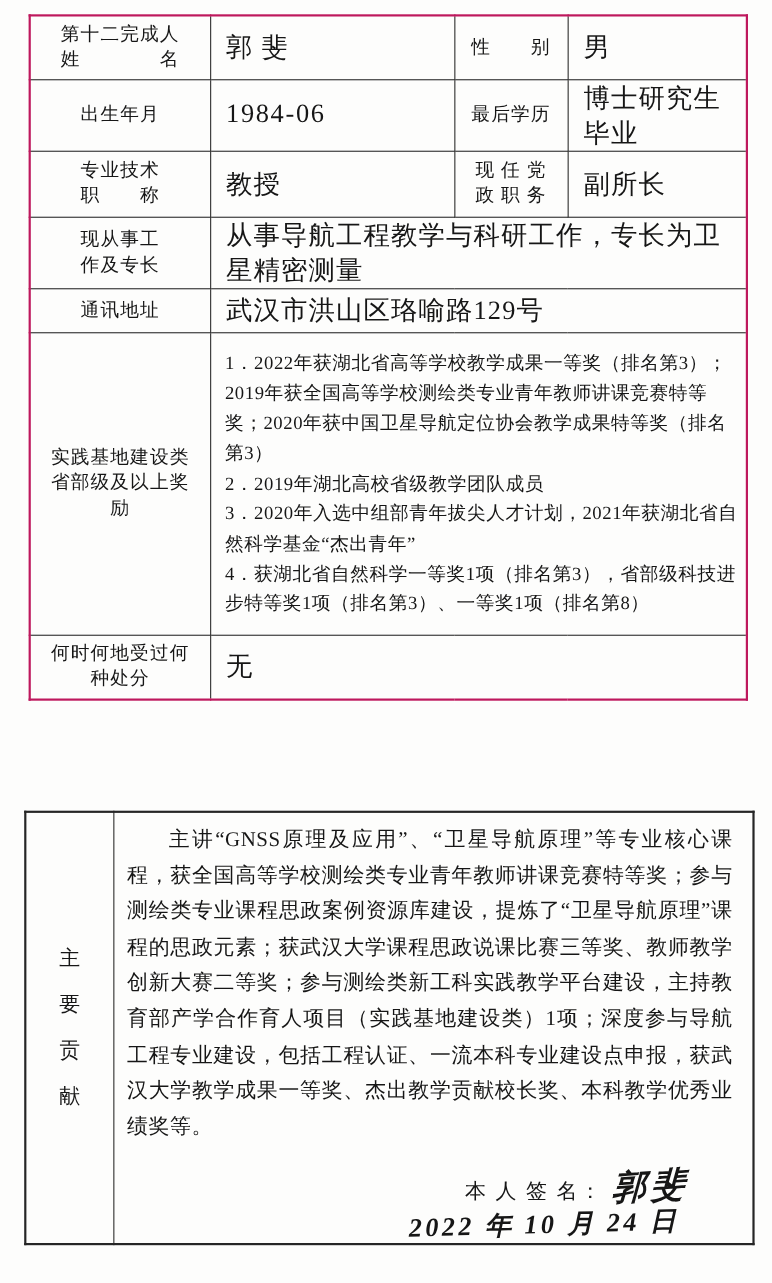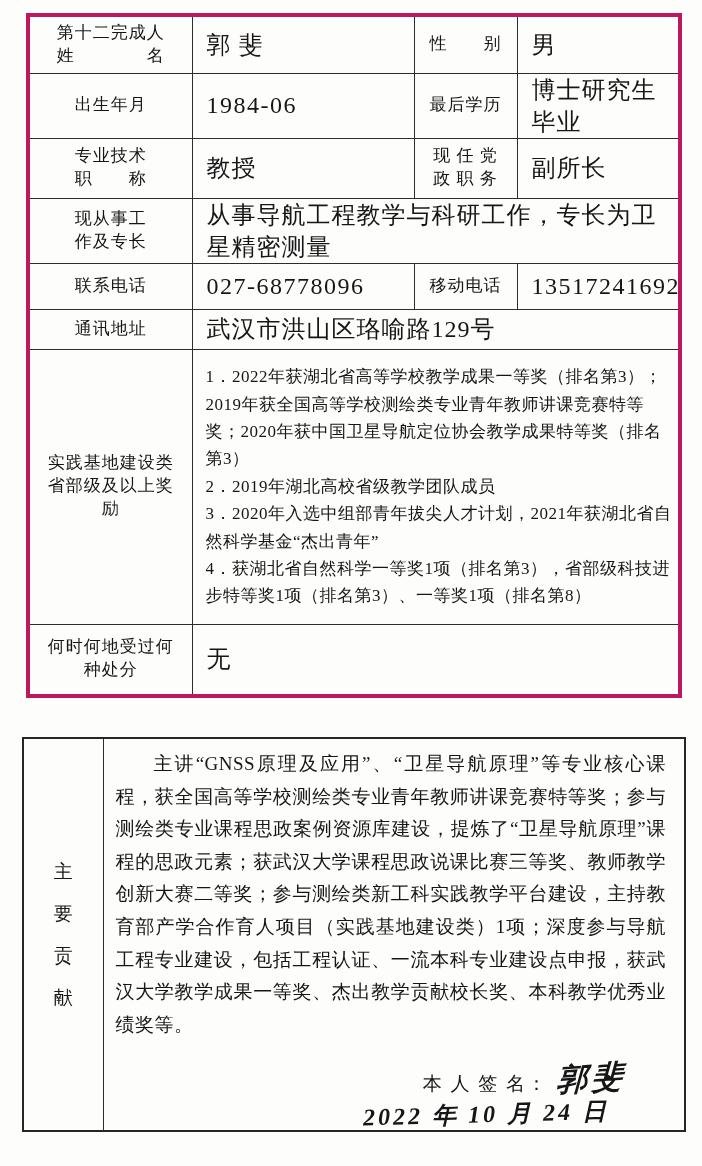--- a/index.html
+++ b/index.html
@@ -23,34 +23,34 @@
     table-layout: fixed;
     position: absolute;
   }
   .t1 { left: 26px; top: 13px; width: 652px; }
   .t2 { left: 22px; top: 737px; width: 662px; height: 393px; }
   td {
     border: 1.6px solid #2d2d2d;
     vertical-align: middle;
     overflow: hidden;
   }
-  .t1 { border: 4px solid #be185d; }
+  .t1 { border: 2px solid #be185d; }
   .t2 { border: 2px solid #262626; }
 
   
   .r1  { height: 58px; }
   .r2  { height: 42px; }
   .r3  { height: 60px; font-family: Liberation Serif, serif; }
   .r4  { height: 54px; }
   .r5  { height: 45px; }
   .r6  { height: 46px; }
   .r7  { height: 40px; }
   .r8  { height: 40px; }
   .r9  { height: 275px; }
-  .r10 { height: 72px; }
+  .r10 { height: 59px; }
 
   .lbl {
     text-align: center;
     font-size: 17px;
     line-height: 1.35;
     white-space: pre-line;
     letter-spacing: 1px;
     padding: 2px 4px;
   }
   .val {
@@ -92,21 +92,21 @@
     line-height: 32.6px;
     text-indent: 2em;
     padding: 9px 18px 0 12px;
     letter-spacing: 0.5px;
     text-align: justify;
   }
   .sig-block {
     position: absolute;
     right: 58px;
     bottom: 4px;
-    text-align: left;
+    text-align: center;
     line-height: 1;
   }
   .sig-line1 {
     display: flex;
     align-items: flex-end;
     font-size: 19px;
     letter-spacing: 2px;
   }
   .sig-name {
     font-style: italic;
@@ -160,26 +160,20 @@
 职　　称</td>
         <td class="val">教授</td>
         <td class="lbl">现 任 党
 政 职 务</td>
         <td class="val">副所长</td>
       </tr>
       <tr class="r4">
         <td class="lbl">现从事工
 作及专长</td>
         <td class="val" colspan="3">从事导航工程教学与科研工作，专长为卫星精密测量</td>
-      </tr>
-      <tr class="r6">
-        <td class="lbl">联系电话</td>
-        <td class="val val-mono-num">027-68778096</td>
-        <td class="lbl">移动电话</td>
-        <td class="val val-mono-num">13517241692</td>
       </tr>
       <tr class="r8">
         <td class="lbl">通讯地址</td>
         <td class="val" colspan="3">武汉市洪山区珞喻路129号</td>
       </tr>
       <tr class="r9">
         <td class="lbl">实践基地建设类
 省部级及以上奖
 励</td>
         <td class="awards-cell" colspan="3">1．2022年获湖北省高等学校教学成果一等奖（排名第3）；2019年获全国高等学校测绘类专业青年教师讲课竞赛特等奖；2020年获中国卫星导航定位协会教学成果特等奖（排名第3）

